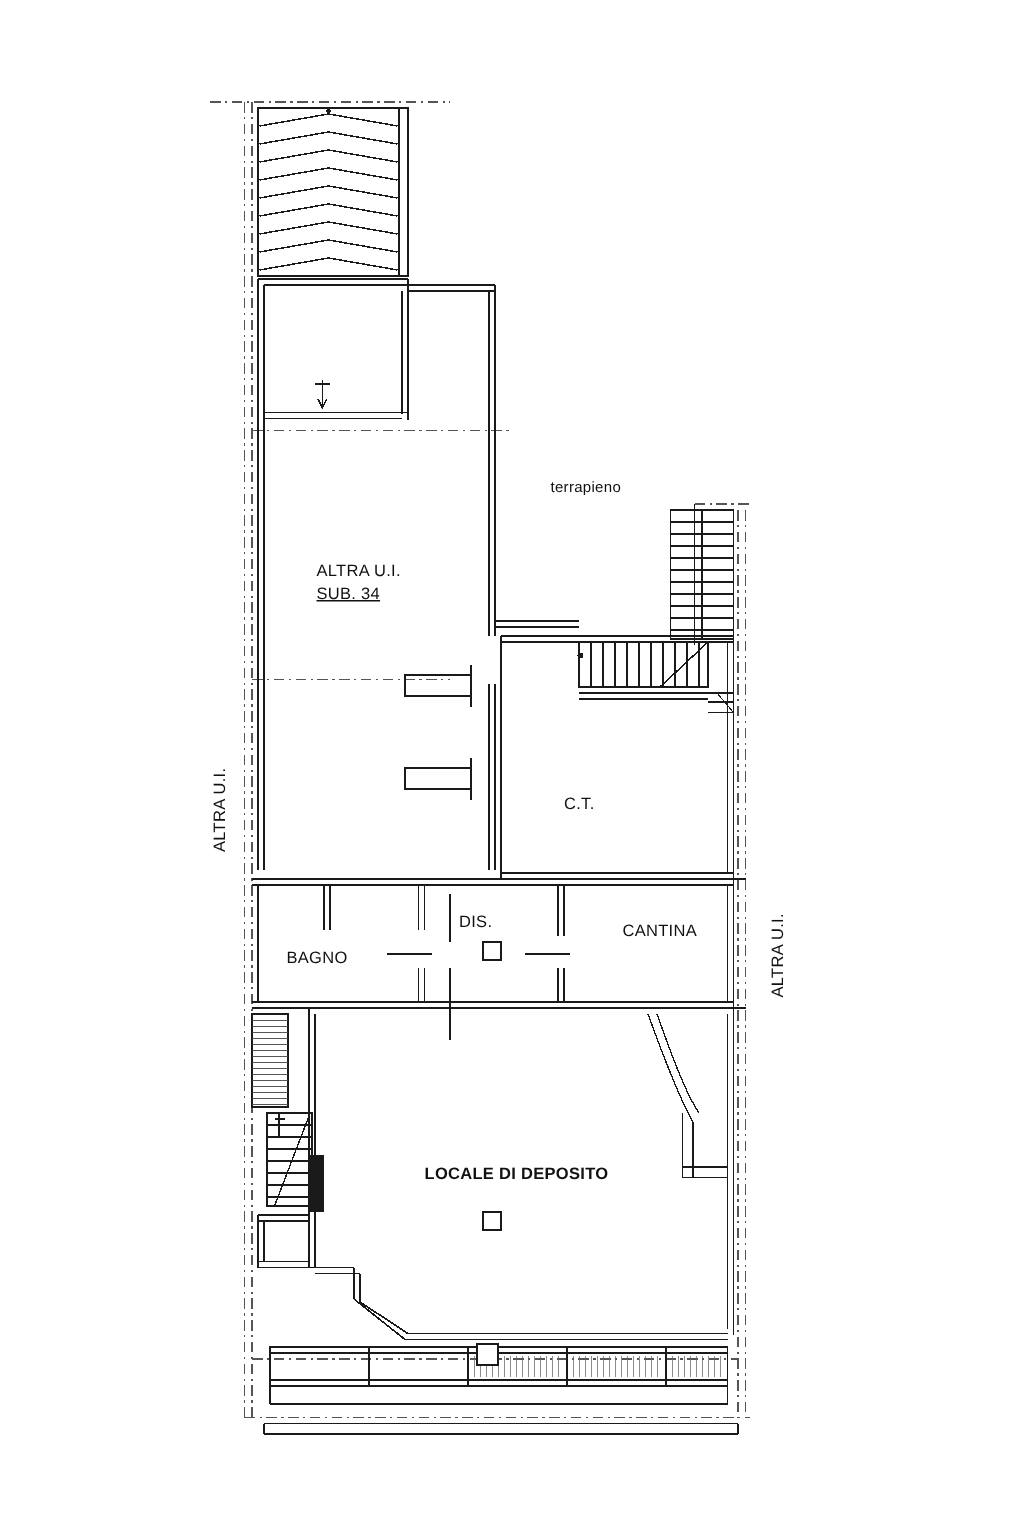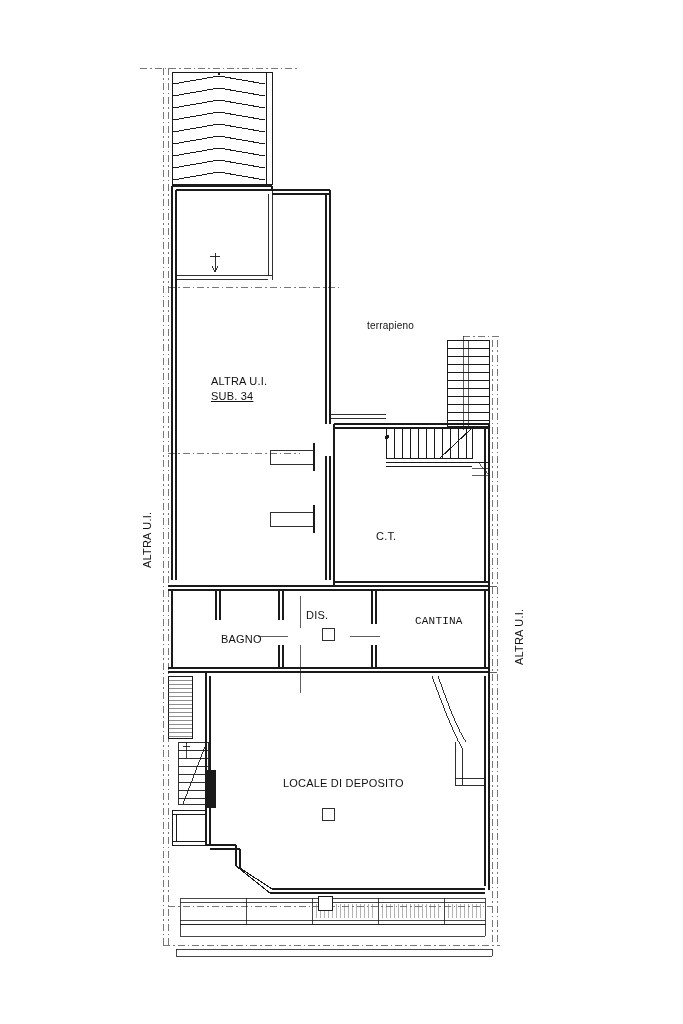--- a/index.html
+++ b/index.html
@@ -325,19 +325,19 @@
       <path d="M489 586 L497 586"></path>
       <path d="M489 672 L497 672"></path>
     </g>
   </g>
 </svg>
 
 <div class="lbl" style="left:211px; top:375px;">ALTRA U.I.</div>
 <div class="lbl" style="left:211px; top:390px;text-decoration:underline;">SUB. 34</div>
 <div class="lbl small" style="left:367px; top:320px;">terrapieno</div>
 <div class="lbl" style="left:376px; top:530px;">C.T.</div>
-<div class="lbl" style="left:221px; top:633px;">BAGNO</div>
+<div class="lbl" style="left:191px; top:633px;">BAGNO</div>
 <div class="lbl" style="left:306px; top:609px;">DIS.</div>
-<div class="lbl" style="left:415px; top:615px;font-family:Liberation Mono, monospace;">CANTINA</div>
-<div class="lbl" style="left:283px; top:777px;">LOCALE DI DEPOSITO</div>
+<div class="lbl" style="left:415px; top:615px;">CANTINA</div>
+<div class="lbl" style="left:283px; top:777px;font-weight:bold;">LOCALE DI DEPOSITO</div>
 
 <div class="lbl rot" style="left:141px; top:568px;">ALTRA U.I.</div>
 <div class="lbl rot" style="left:513px; top:665px;">ALTRA U.I.</div>
 
 </body></html>

